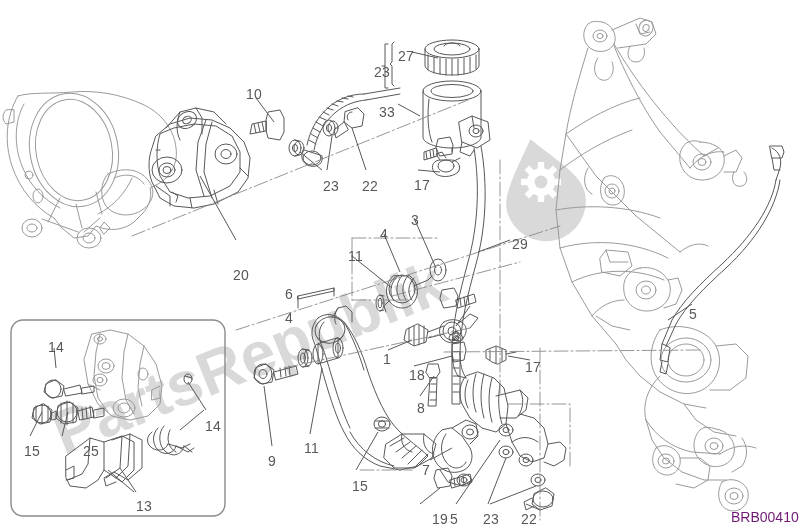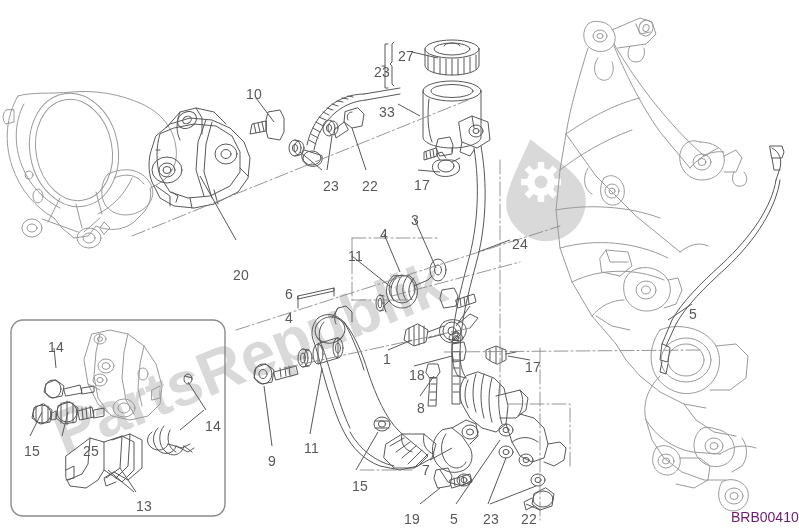--- a/index.html
+++ b/index.html
@@ -554,35 +554,35 @@
       <div class="callout" style="left: 246px; top: 86px;">10</div>
       <div class="callout" style="left: 398px; top: 48px;">27</div>
       <div class="callout" style="left: 374px; top: 64px;">23</div>
       <div class="callout" style="left: 379px; top: 104px;">33</div>
       <div class="callout" style="left: 323px; top: 178px;">23</div>
       <div class="callout" style="left: 362px; top: 178px;">22</div>
       <div class="callout" style="left: 414px; top: 177px;">17</div>
       <div class="callout" style="left: 233px; top: 249px; margin-top: 18px;">20</div>
       <div class="callout" style="left: 411px; top: 212px;">3</div>
       <div class="callout" style="left: 380px; top: 226px;">4</div>
-      <div class="callout" style="left: 512px; top: 236px;">24</div>
+      <div class="callout" style="left: 512px; top: 236px;">29</div>
       <div class="callout" style="left: 348px; top: 248px;">11</div>
       <div class="callout" style="left: 689px; top: 306px;">5</div>
       <div class="callout" style="left: 285px; top: 286px;">6</div>
       <div class="callout" style="left: 285px; top: 310px;">4</div>
       <div class="callout" style="left: 452px; top: 328px;">2</div>
       <div class="callout" style="left: 383px; top: 351px;">1</div>
       <div class="callout" style="left: 409px; top: 367px;">18</div>
       <div class="callout" style="left: 525px; top: 359px;">17</div>
       <div class="callout" style="left: 417px; top: 400px;">8</div>
       <div class="callout" style="left: 268px; top: 453px;">9</div>
       <div class="callout" style="left: 304px; top: 440px;">11</div>
       <div class="callout" style="left: 352px; top: 478px;">15</div>
       <div class="callout" style="left: 422px; top: 462px;">7</div>
-      <div class="callout" style="left: 404px; top: 511px;">19</div>
+      <div class="callout" style="left: 432px; top: 511px;">19</div>
       <div class="callout" style="left: 450px; top: 511px;">5</div>
       <div class="callout" style="left: 483px; top: 511px;">23</div>
       <div class="callout" style="left: 521px; top: 511px;">22</div>
       <div class="callout" style="left: 48px; top: 339px;">14</div>
       <div class="callout" style="left: 205px; top: 418px;">14</div>
       <div class="callout" style="left: 24px; top: 443px;">15</div>
       <div class="callout" style="left: 57px; top: 443px; margin-left: 26px;">25</div>
       <div class="callout" style="left: 136px; top: 498px;">13</div>
     </div>
 

